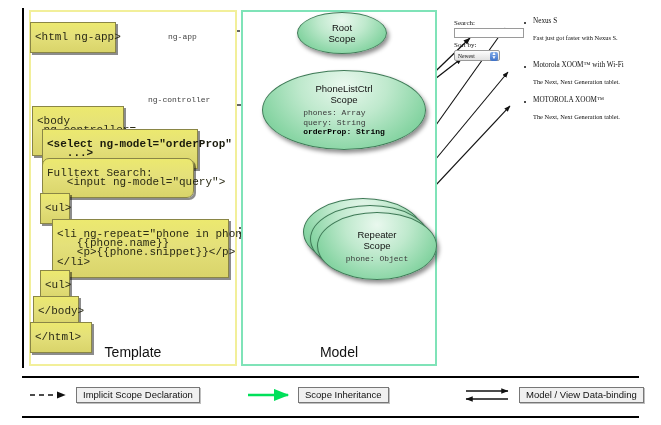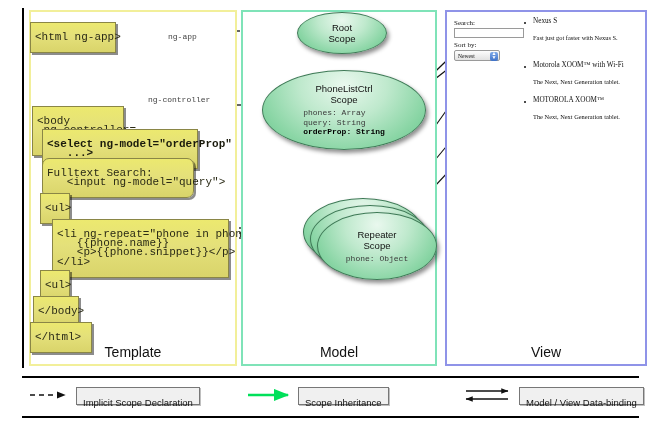--- a/index.html
+++ b/index.html
@@ -56,21 +56,21 @@
           font-size:6.4px;color:#111;white-space:nowrap;}
 
   
   .elabel{position:absolute;font-family:"Liberation Mono","DejaVu Sans Mono",monospace;
           font-size:8px;color:#444;white-space:nowrap;background:#fff;padding:0 2px;}
 
   
   .legend-rule{position:absolute;left:22px;width:617px;height:2px;background:#000;}
   .lgbox{position:absolute;box-sizing:border-box;background:#f0f0f0;
          border:1px solid #777;box-shadow:1px 1px 0 rgba(0,0,0,.25);
-         font-size:9.5px;color:#111;line-height:14px;padding:8px 6px;height:16px;white-space:nowrap;}
+         font-size:9.5px;color:#111;line-height:14px;padding:0 6px;height:16px;white-space:nowrap;}
 
   svg.overlay{position:absolute;left:0;top:0;width:661px;height:425px;pointer-events:none;}
 </style>
 </head>
 <body>
 
 <div id="stage">
 
   <div class="frame-rule"></div>
 
@@ -196,23 +196,20 @@
   <div class="ell" style="left:317px;top:212px;width:118px;height:66px;z-index:3;">
     <div class="ttl">
       <span>Repeater</span><br>
       <span>Scope</span>
     </div>
     <div class="props">
       <div>phone: Object</div>
     </div>
   </div>
 
-  <div class="panel panel-view">
-    <div class="panel-label">View</div>
-  </div>
 
   <div class="v-txt v-label" style="left:454px;top:19px;">Search:</div>
   <input class="v-input" style="left: 454px; top: 28px; width: 70px; height: 10px; font-size: 6px; padding-left: 2px;" value="">
 
   <div class="v-txt v-label" style="left:454px;top:41px;">Sort by:</div>
   <div class="v-select" style="left:454px;top:50px;">
     <span>Newest</span>
     <span class="stepper">▲<br>▼</span>
   </div>
 

